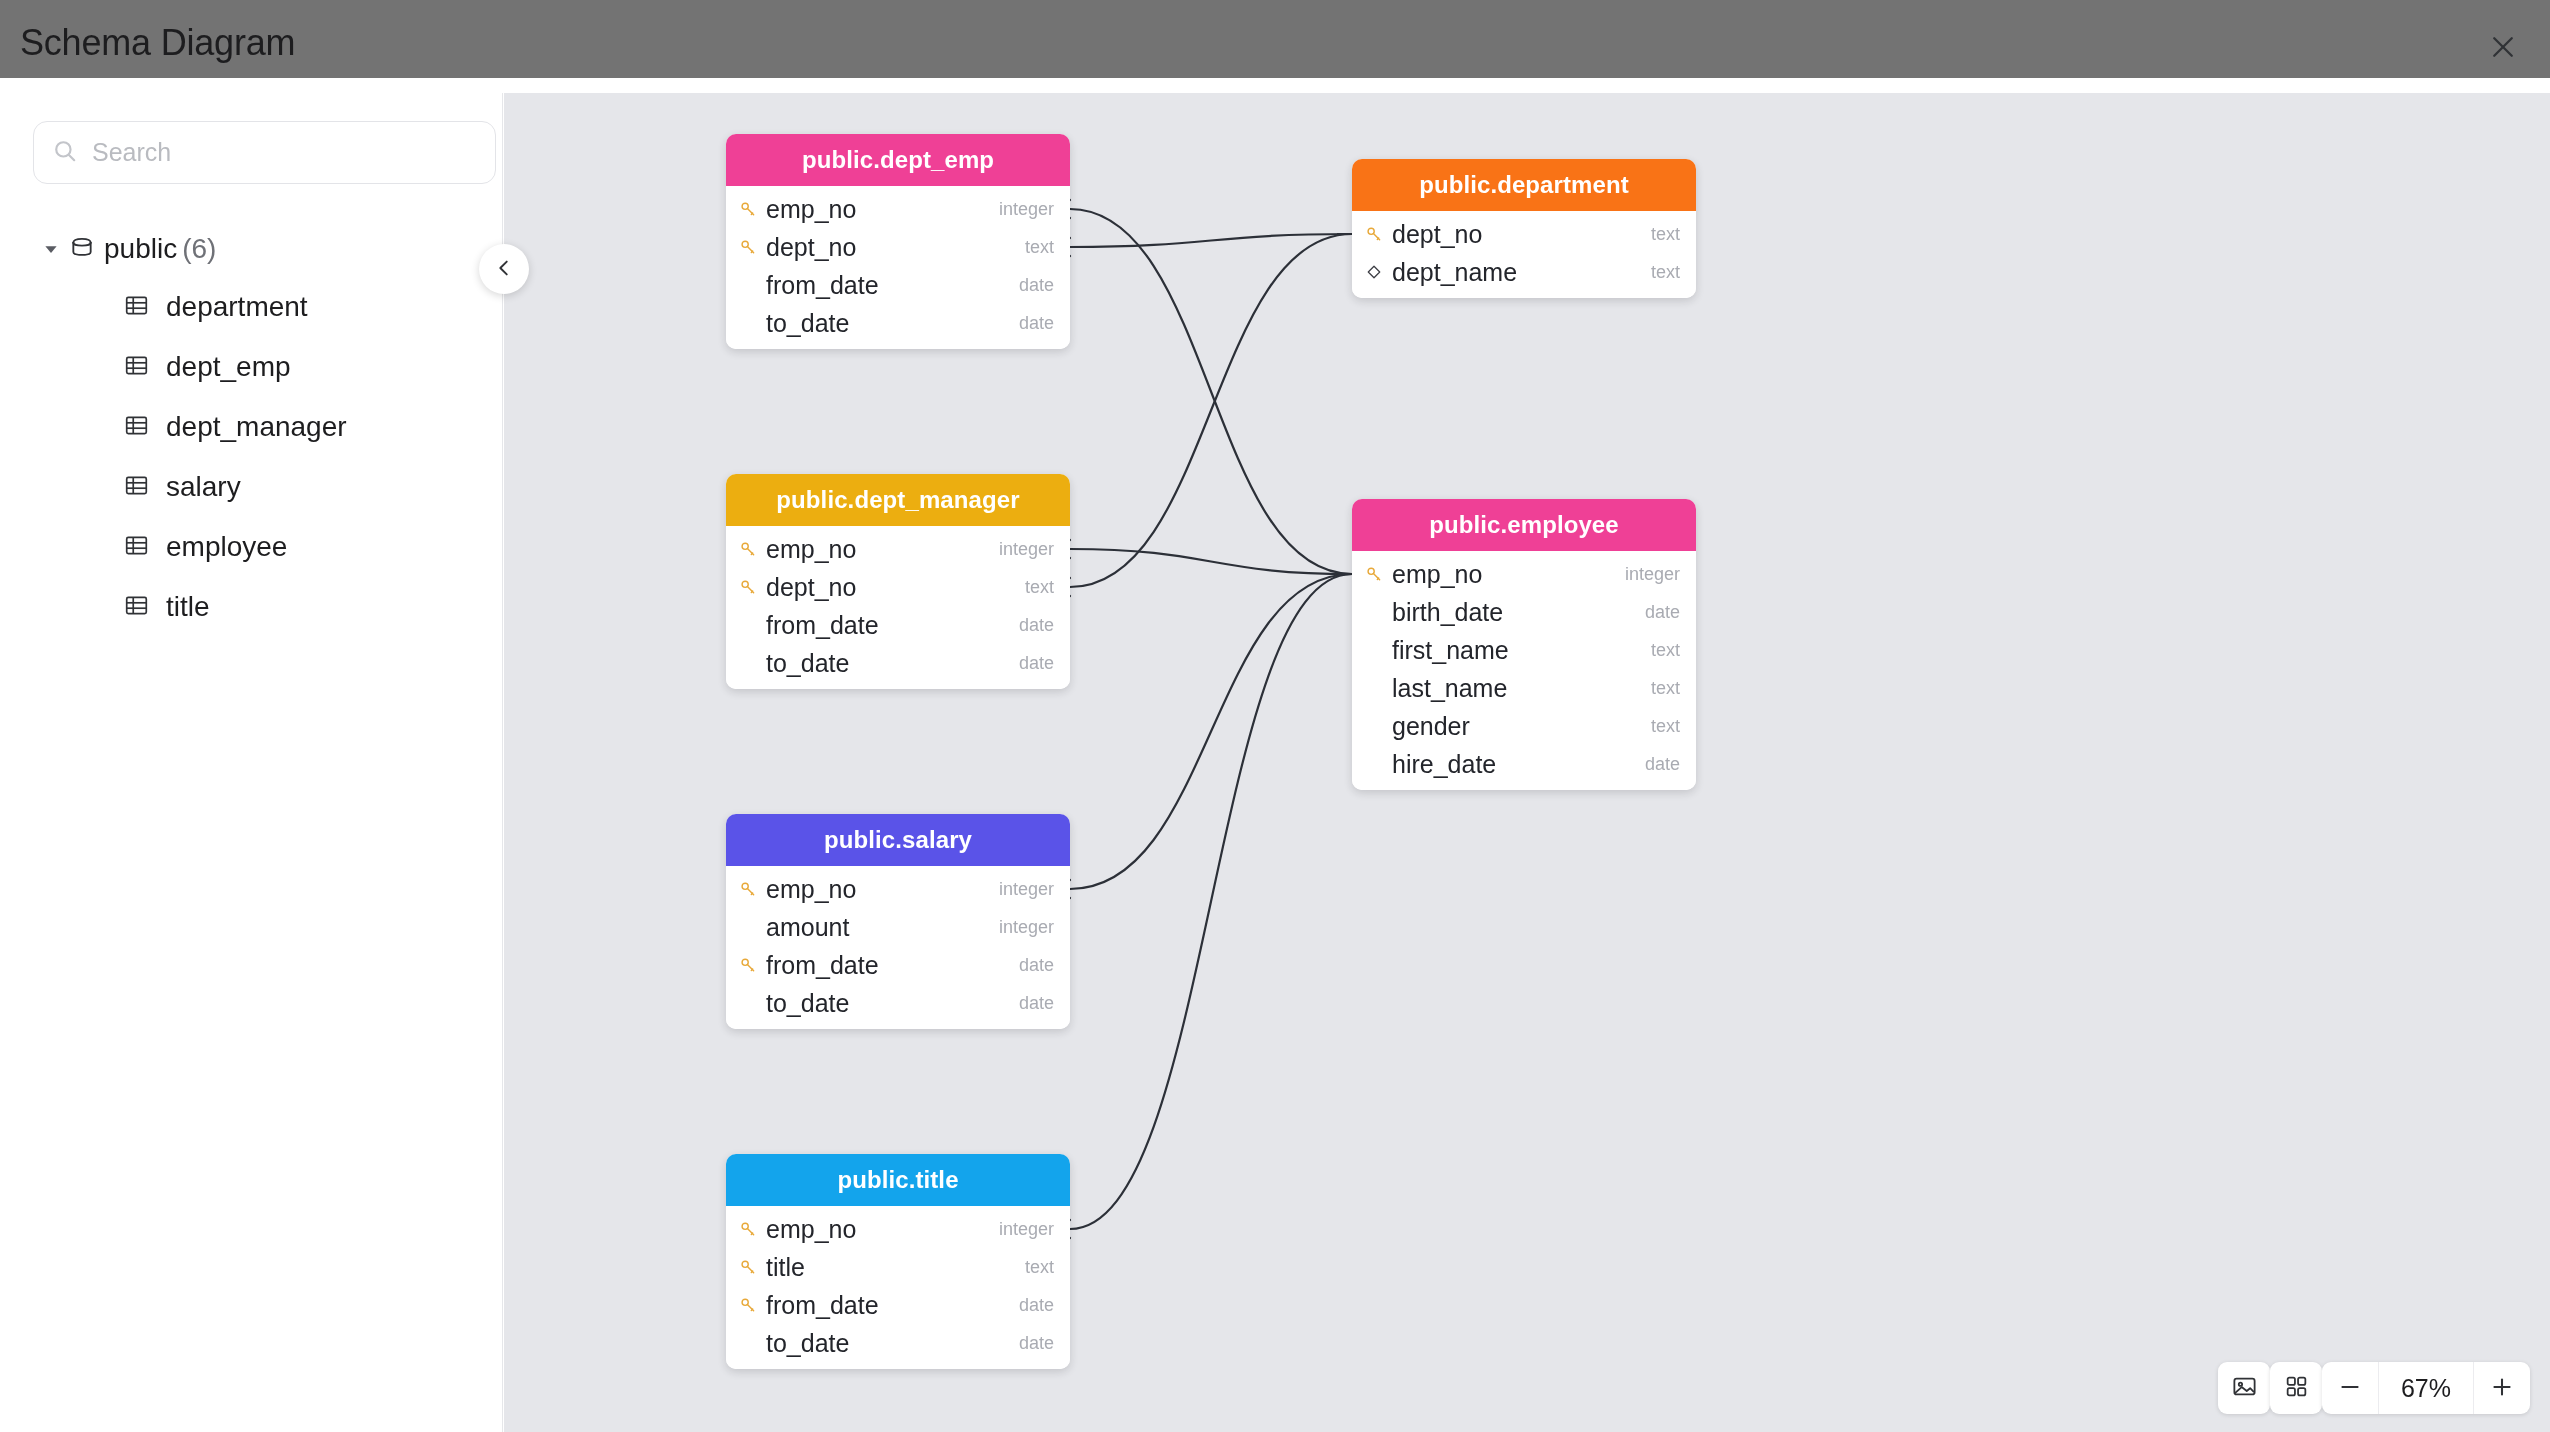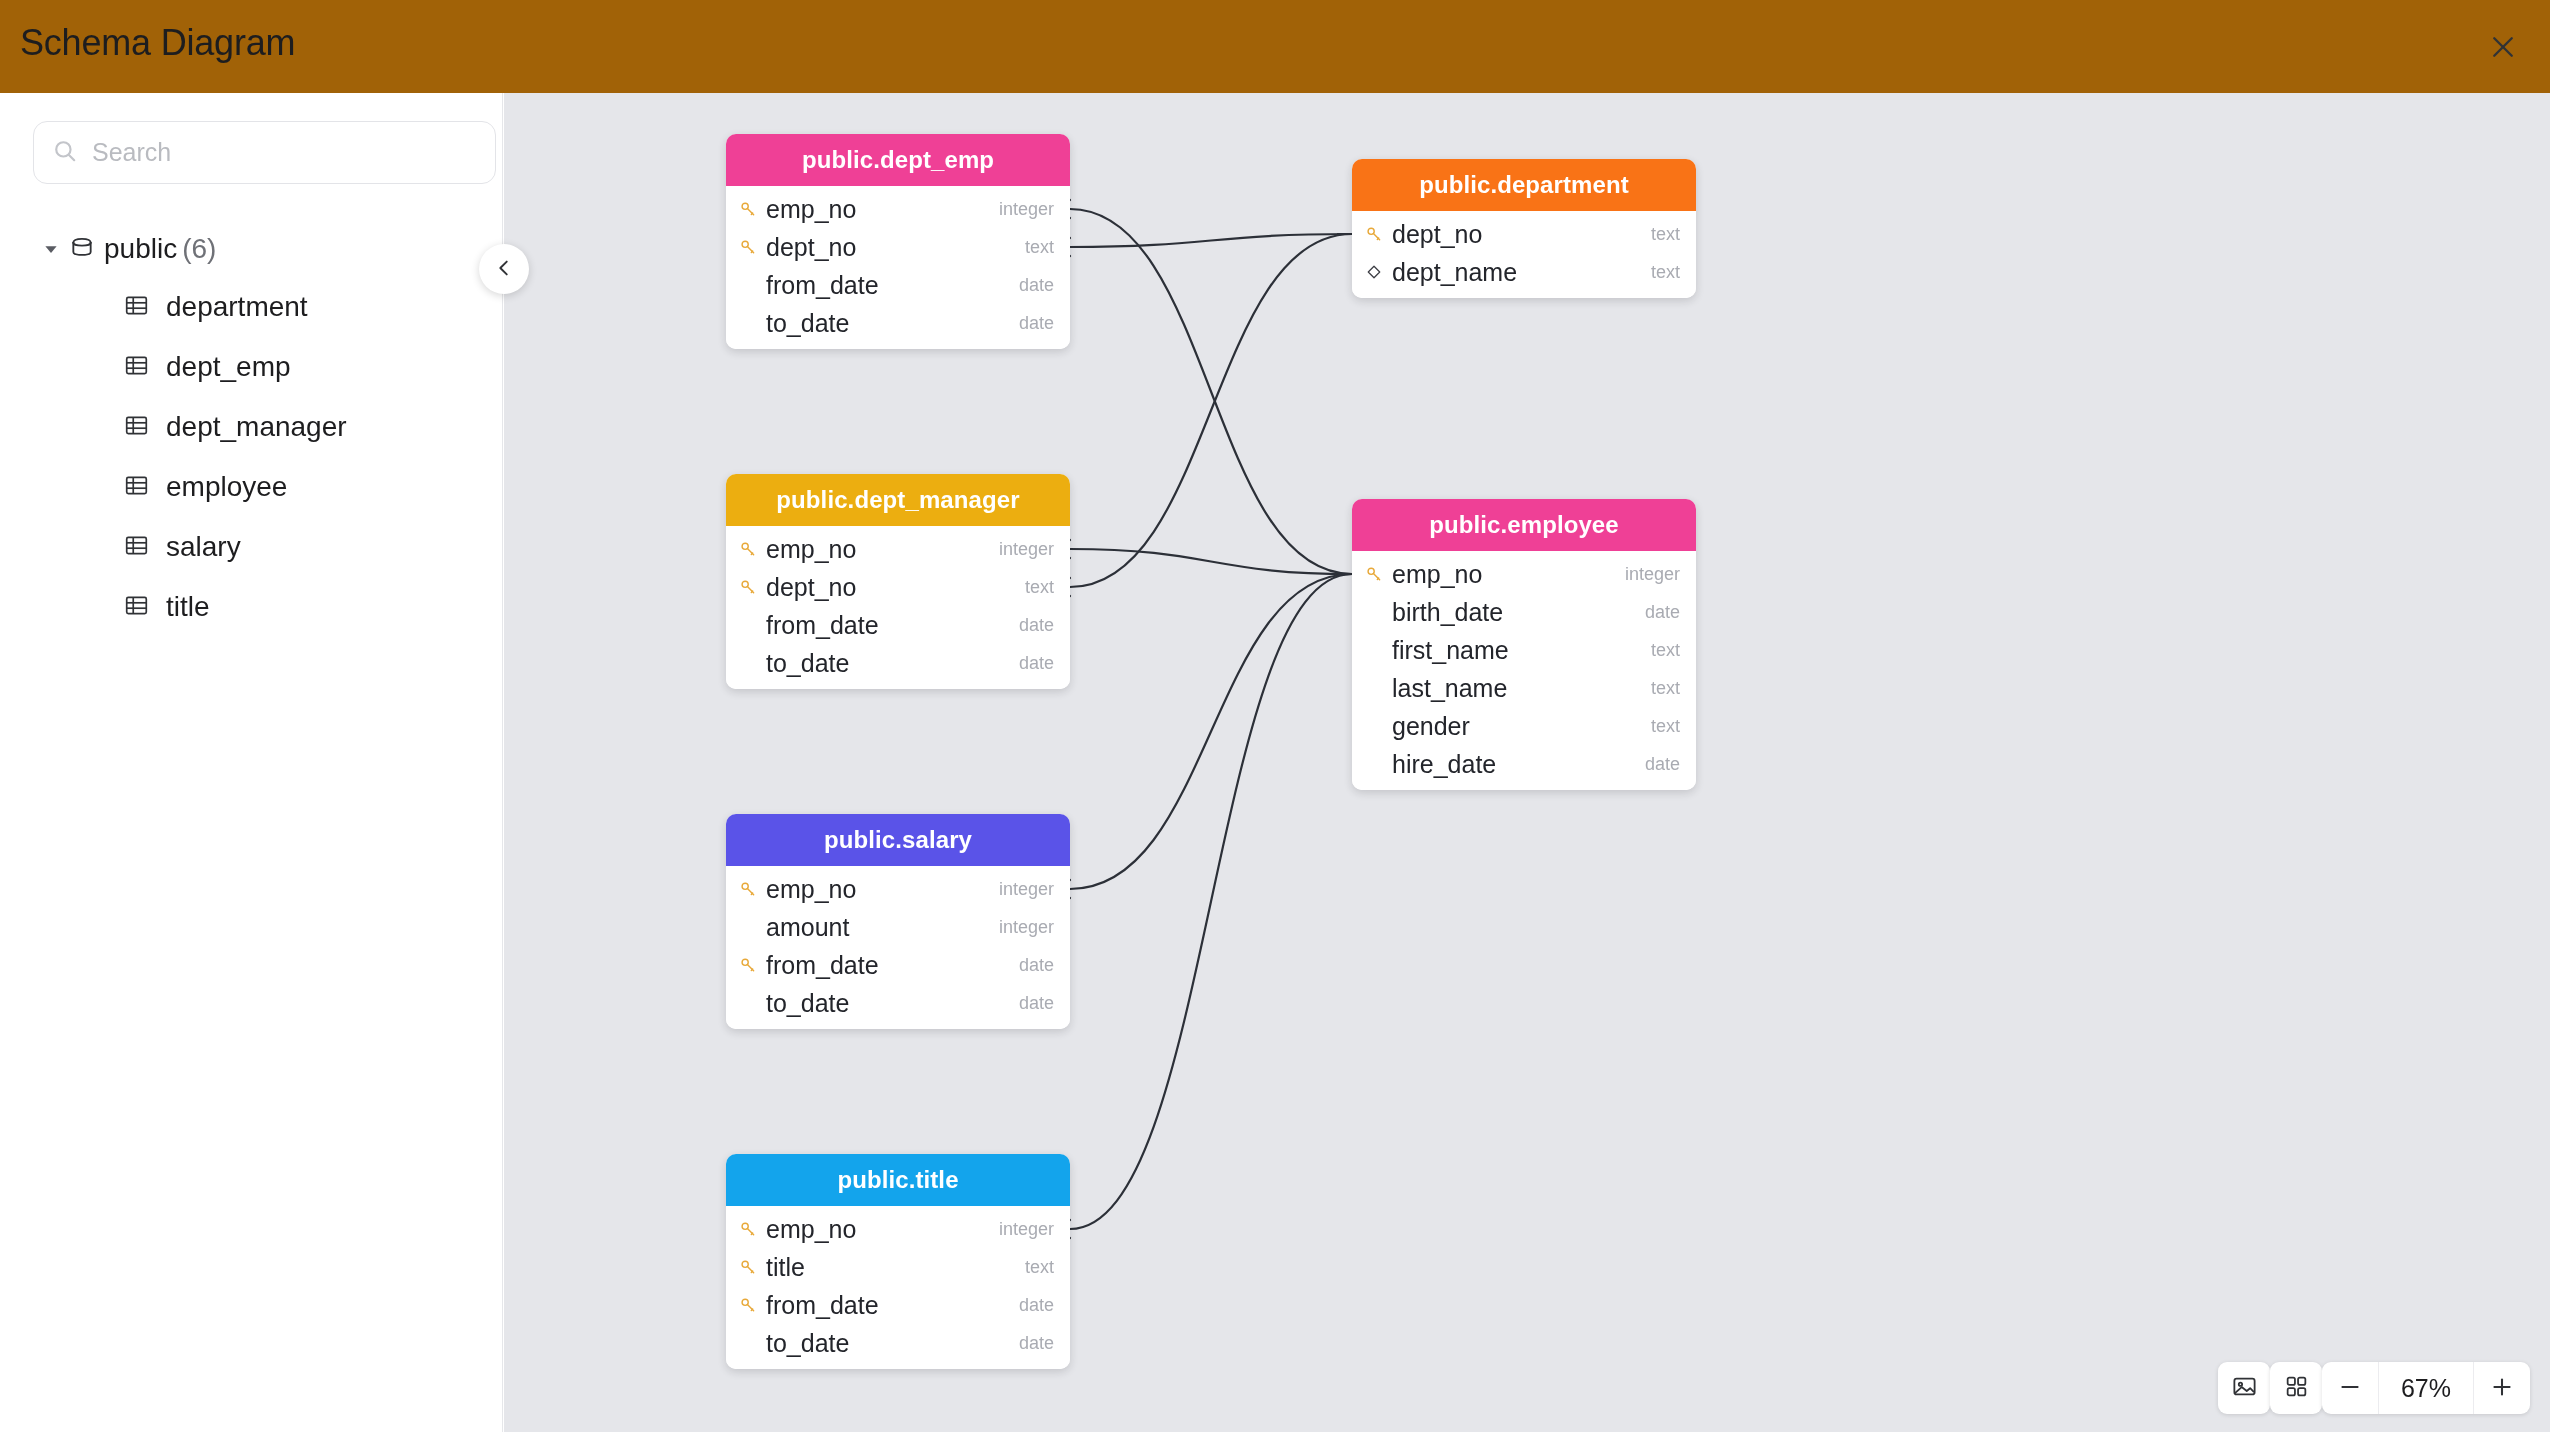--- a/index.html
+++ b/index.html
@@ -6,22 +6,22 @@
   html, body {
     width: 2550px; height: 1432px;
     background: #ffffff;
     font-family: "Liberation Sans", sans-serif;
     overflow: hidden;
   }
   #app { position: relative; width: 2550px; height: 1432px; background: #fff; }
 
   
   .header {
-    position: absolute; left: 0; top: 0; width: 2550px; height: 93px;
-    background: #a16207;
+    position: absolute; left: 0; top: 0; width: 2550px; height: 78px;
+    background: #737373;
   }
   .header-title {
     position: absolute; left: 20px; top: 22px;
     font-size: 36px; color: #1d1d1f; letter-spacing: -0.2px;
     white-space: nowrap;
   }
   .close-btn {
     position: absolute; right: 22px; top: 22px;
     width: 50px; height: 50px; cursor: pointer;
     display: flex; align-items: center; justify-content: center;
@@ -211,30 +211,30 @@
               </svg></span>
     <span class="tree-item-label">dept_manager</span>
           </div>
           <div class="tree-item">
             <span class="table-icon"><svg width="27" height="27" viewBox="0 0 24 24" fill="none" stroke="#303236" stroke-width="1.5">
   <rect x="3.3" y="4.8" width="17.4" height="14.4" rx="1.4"></rect>
   <line x1="3.3" y1="9.6" x2="20.7" y2="9.6"></line>
   <line x1="3.3" y1="14.4" x2="20.7" y2="14.4"></line>
   <line x1="9.1" y1="4.8" x2="9.1" y2="19.2"></line>
               </svg></span>
-    <span class="tree-item-label">employee</span>
+    <span class="tree-item-label">salary</span>
           </div>
           <div class="tree-item">
             <span class="table-icon"><svg width="27" height="27" viewBox="0 0 24 24" fill="none" stroke="#303236" stroke-width="1.5">
   <rect x="3.3" y="4.8" width="17.4" height="14.4" rx="1.4"></rect>
   <line x1="3.3" y1="9.6" x2="20.7" y2="9.6"></line>
   <line x1="3.3" y1="14.4" x2="20.7" y2="14.4"></line>
   <line x1="9.1" y1="4.8" x2="9.1" y2="19.2"></line>
               </svg></span>
-    <span class="tree-item-label">salary</span>
+    <span class="tree-item-label">employee</span>
           </div>
           <div class="tree-item">
             <span class="table-icon"><svg width="27" height="27" viewBox="0 0 24 24" fill="none" stroke="#303236" stroke-width="1.5">
   <rect x="3.3" y="4.8" width="17.4" height="14.4" rx="1.4"></rect>
   <line x1="3.3" y1="9.6" x2="20.7" y2="9.6"></line>
   <line x1="3.3" y1="14.4" x2="20.7" y2="14.4"></line>
   <line x1="9.1" y1="4.8" x2="9.1" y2="19.2"></line>
               </svg></span>
     <span class="tree-item-label">title</span>
           </div>

